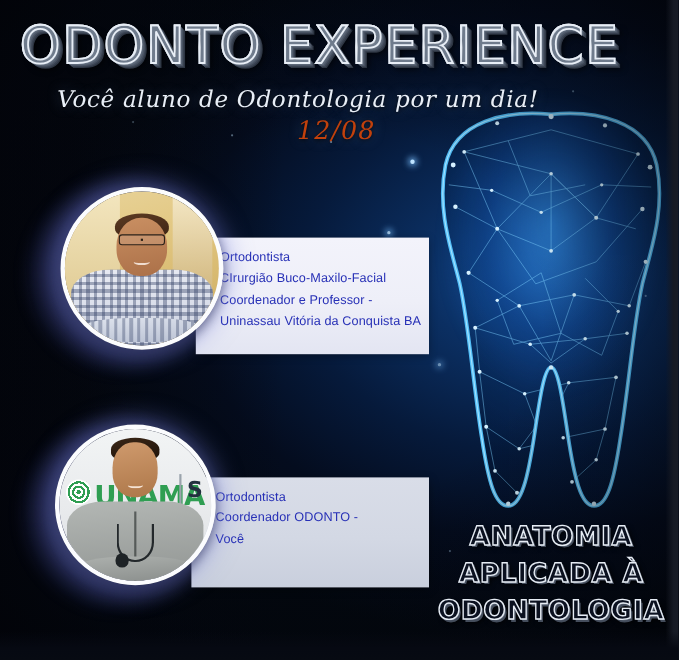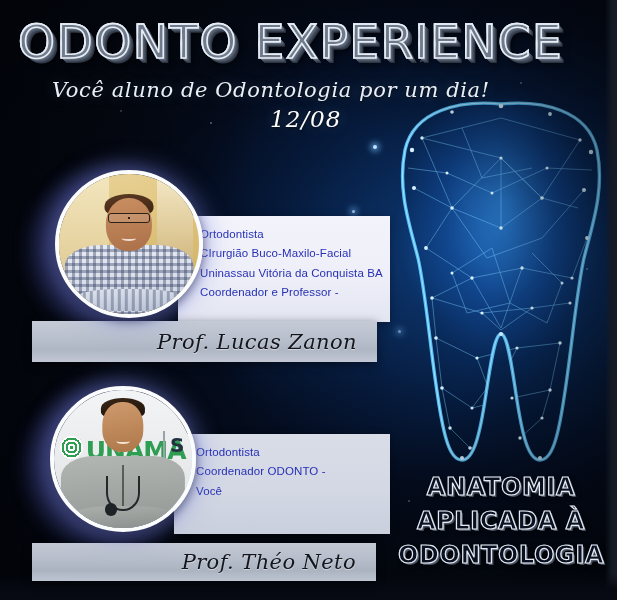--- a/index.html
+++ b/index.html
@@ -75,21 +75,21 @@
     color:#e9eff7;
     letter-spacing:.6px;
     text-shadow:0 1px 4px rgba(0,0,0,.85), 0 0 12px rgba(150,190,240,.35);
     margin-left:32px;
   }
   .datetext{
     position:absolute;left:270px;top:106px;
     font-family:"DejaVu Serif", serif;
     font-style:italic;
     font-size:23px;
-    color:#ffffff;
+    color:#c2410c;
     letter-spacing:1px;
     text-shadow:0 1px 4px rgba(0,0,0,.85), 0 0 12px rgba(150,190,240,.35);
   }
 
   
   .tooth-wrap{
     position:absolute;left:392px;top:98px;width:218px;height:372px;
   }
   .tooth-glow{
     position:absolute;left:-28px;top:-20px;width:274px;height:412px;
@@ -379,40 +379,37 @@
     <span>APLICADA À</span>
     <span>ODONTOLOGIA</span>
   </div>
 
   <div class="card" id="card1">
     <div class="halo"></div>
 
     <div class="textbox">
       <div class="ln">Ortodontista</div>
       <div class="ln">CIrurgião Buco-Maxilo-Facial</div>
+      <div class="ln">Coordenador e Professor -</div>
       <div class="ln">Uninassau Vitória da Conquista BA</div>
-      <div class="ln">Coordenador e Professor -</div>
     </div>
 
     <div class="avatar">
       <div class="ph ph1">
         <div class="wall"></div>
         <div class="door"></div>
         <div class="torso"></div>
         <div class="arms"></div>
         <div class="hair"></div>
         <div class="head"></div>
         <div class="glasses"></div>
         <div class="smile"></div>
       </div>
     </div>
 
-    <div class="namebar">
-      <span>Prof. Lucas Zanon</span>
-    </div>
   </div>
 
   <div class="card" id="card2">
     <div class="halo"></div>
 
     <div class="textbox">
       <div class="ln">Ortodontista</div>
       <div class="ln">Coordenador ODONTO -</div>
       <div class="ln">Você</div>
     </div>
@@ -427,21 +424,18 @@
         <div class="zip"></div>
         <div class="arms"></div>
         <div class="steth"></div>
         <div class="bell"></div>
         <div class="hair"></div>
         <div class="head"></div>
         <div class="smile"></div>
       </div>
     </div>
 
-    <div class="namebar">
-      <span>Prof. Théo Neto</span>
-    </div>
   </div>
 
   <div class="right-strip"></div>
   <div class="bottom-strip"></div>
 
 </div>
 
 </body></html>

